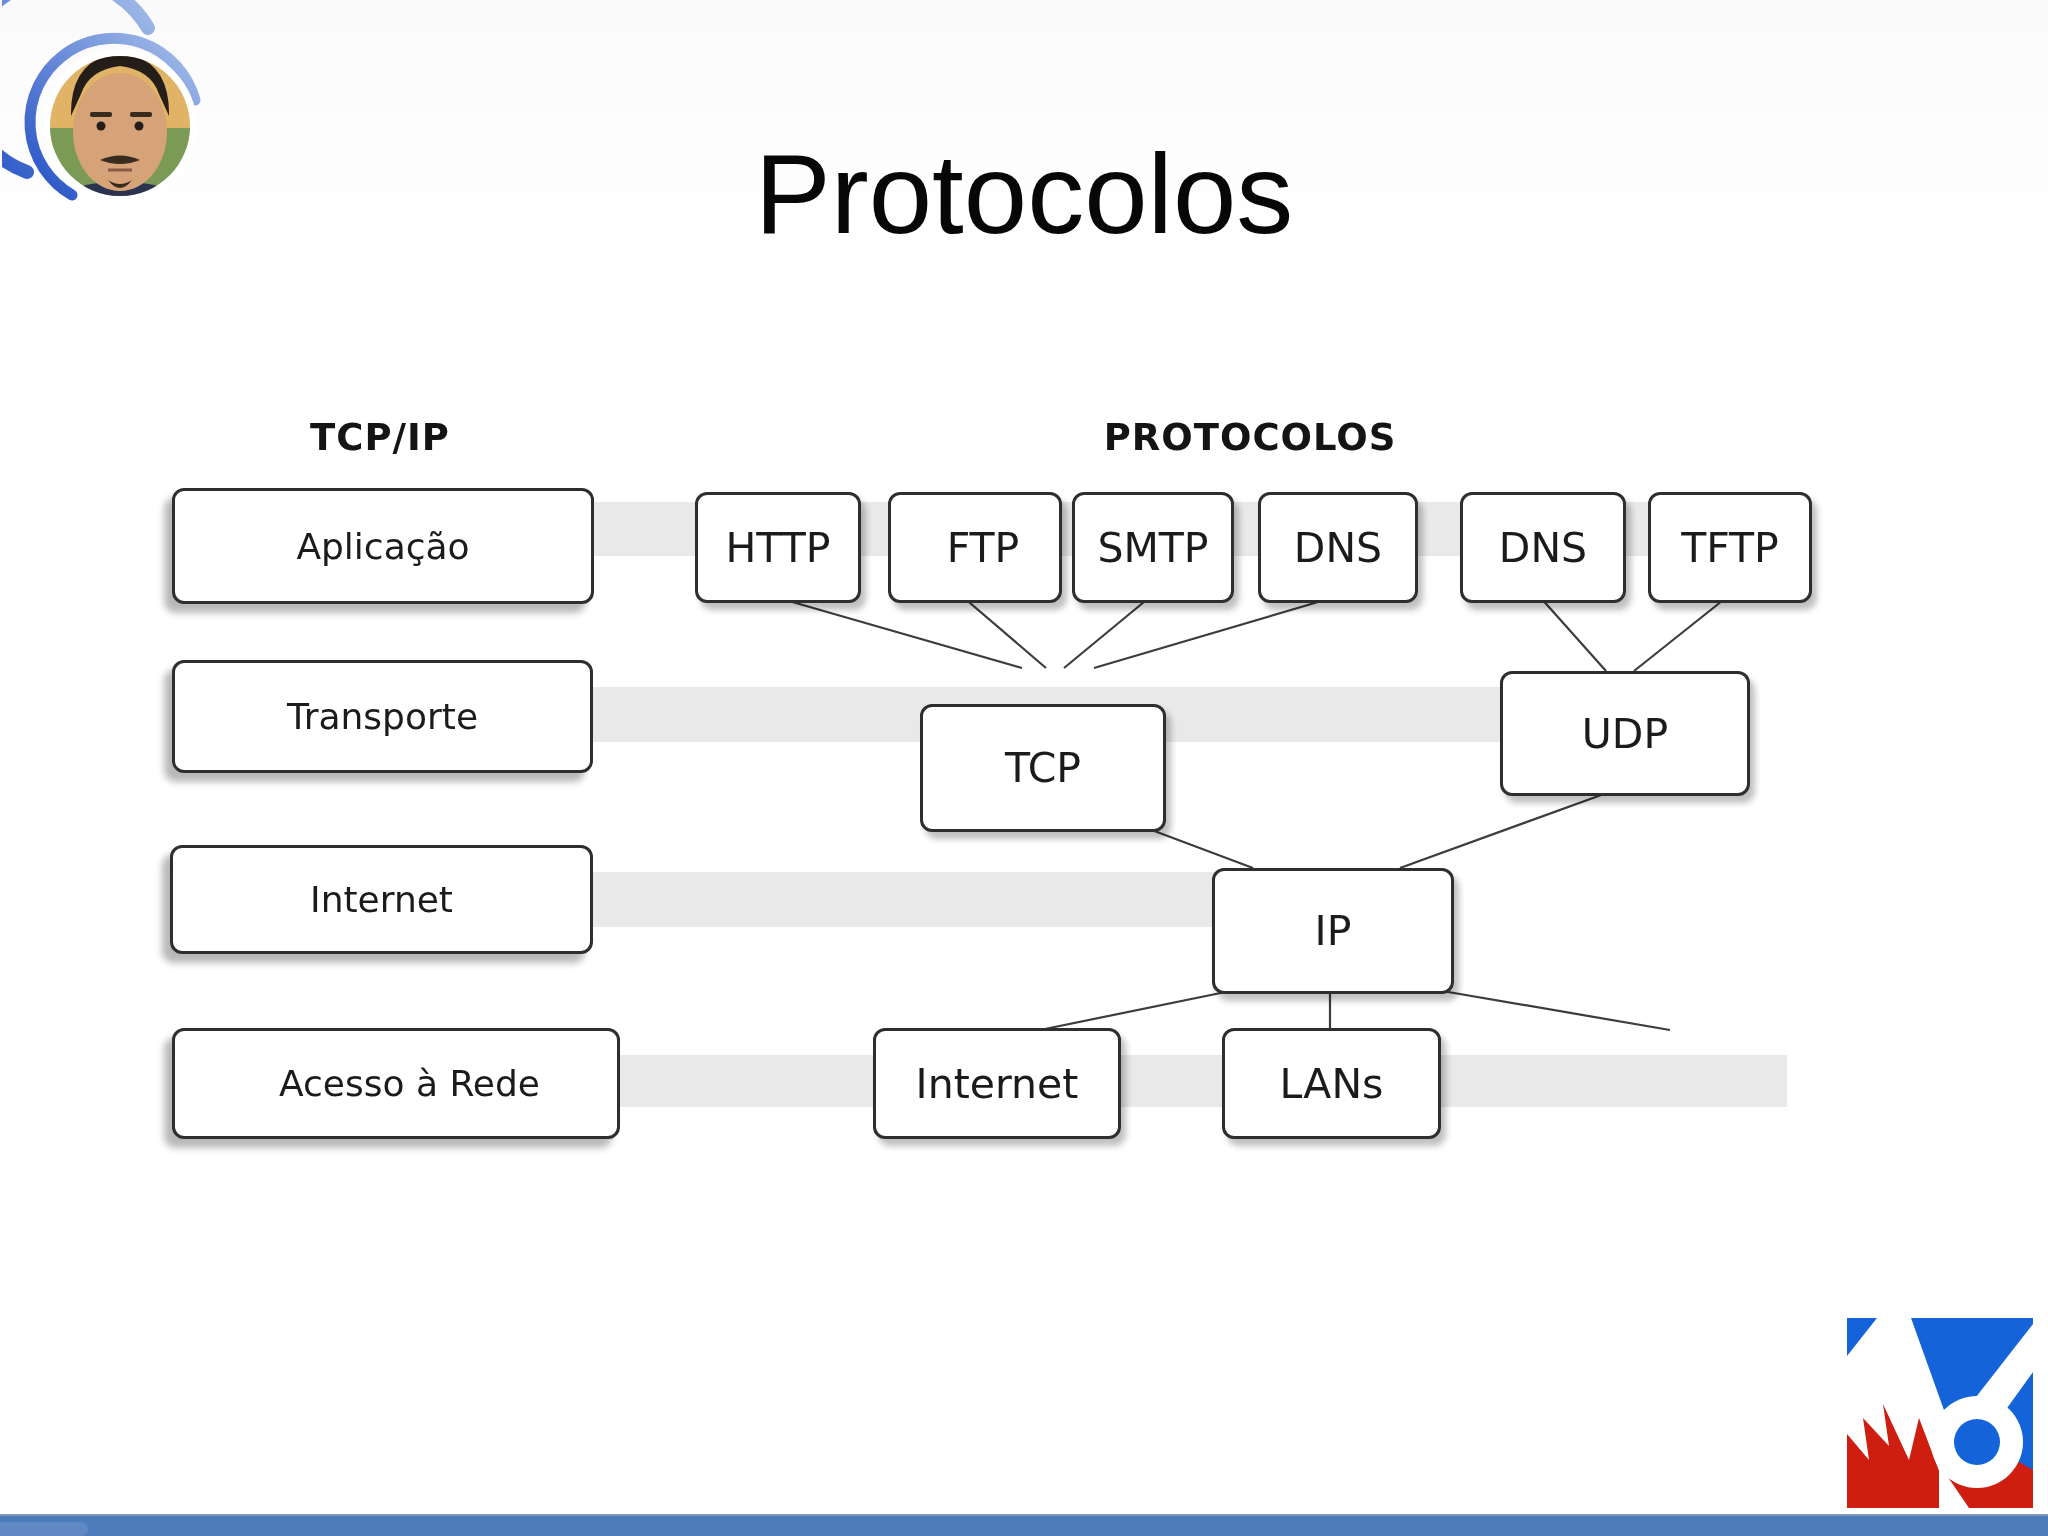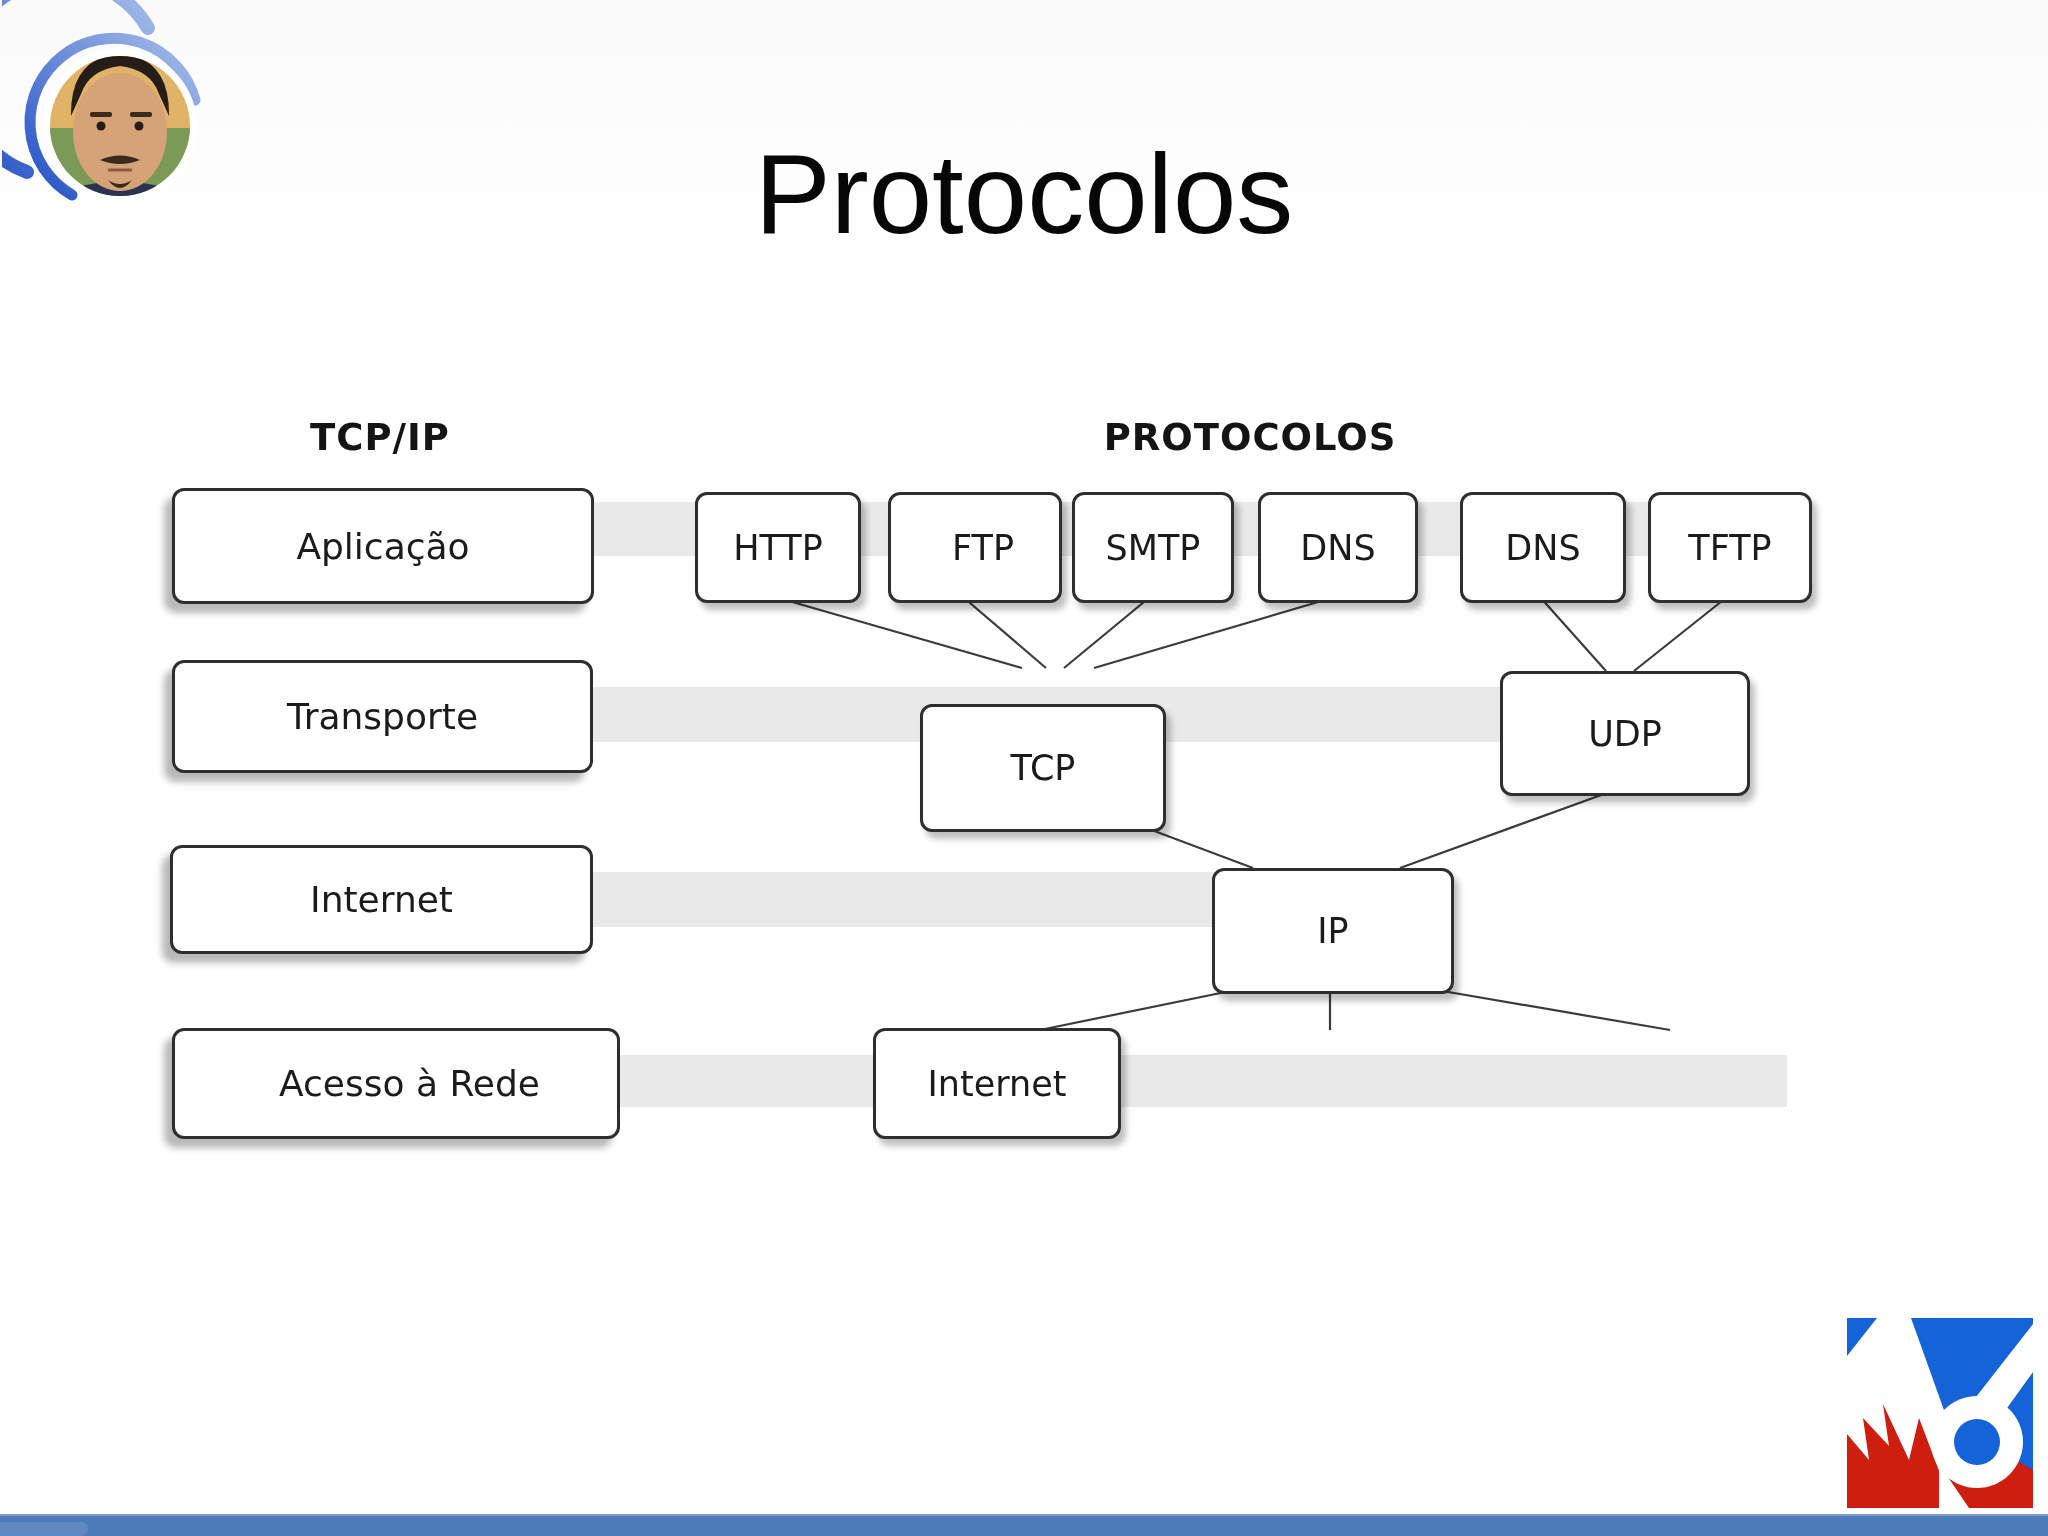--- a/index.html
+++ b/index.html
@@ -28,21 +28,21 @@
   .band{
     position:absolute;background:#e9e9ea;z-index:1;
   }
   .connectors{position:absolute;left:0;top:0;z-index:2;}
   .box{
     position:absolute;z-index:3;
     background:#ffffff;
     border:3px solid #2e2e2e;
     border-radius:12px;
     display:flex;align-items:center;justify-content:center;
-    font-size:35px;color:#1b1b1b;
+    font-size:41px;color:#1b1b1b;
     white-space:nowrap;
   }
   .label-box{box-shadow:-8px 9px 7px rgba(0,0,0,0.28);font-size:36px;}
   .proto-box{box-shadow:5px 7px 6px rgba(0,0,0,0.25);}
   .avatar{position:absolute;left:2px;top:0px;z-index:4;}
   .logo{position:absolute;left:1847px;top:1318px;z-index:4;}
   .footer-bar{
     position:absolute;left:0;bottom:0;width:2048px;height:20px;
     background:#4d7bba;border-top:2px solid #8099bf;z-index:5;
   }
@@ -152,20 +152,23 @@
     <span>UDP</span>
   </div>
 
   <div class="box proto-box" style="left:1212px;top:868px;width:236px;height:120px;">
     <span>IP</span>
   </div>
 
   <div class="box proto-box" style="left:873px;top:1028px;width:242px;height:105px;">
     <span>Internet</span>
   </div>
+  <div class="box proto-box" style="left:1222px;top:1028px;width:213px;height:105px;">
+    <span>LANs</span>
+  </div>
 
   <div class="logo">
     <svg width="186" height="190" viewBox="0 0 186 190">
       <rect width="186" height="190" fill="#1563d8"></rect>
       <path d="M0,38 L30,0 L64,0 L132,190 L0,190 Z" fill="#ffffff"></path>
       <path d="M186,6 L186,54 L150,104 L122,88 Z" fill="#ffffff"></path>
       <path d="M0,190 L0,116 L22,142 L16,100 L42,128 L36,86 L62,142 L72,100 L94,158 L120,114 L186,152 L186,190 Z" fill="#ce1e10"></path>
       <circle cx="130" cy="124" r="46" fill="#ffffff"></circle>
       <path d="M92,146 L122,190 L92,190 Z" fill="#ffffff"></path>
       <circle cx="130" cy="124" r="23" fill="#1563d8"></circle>

